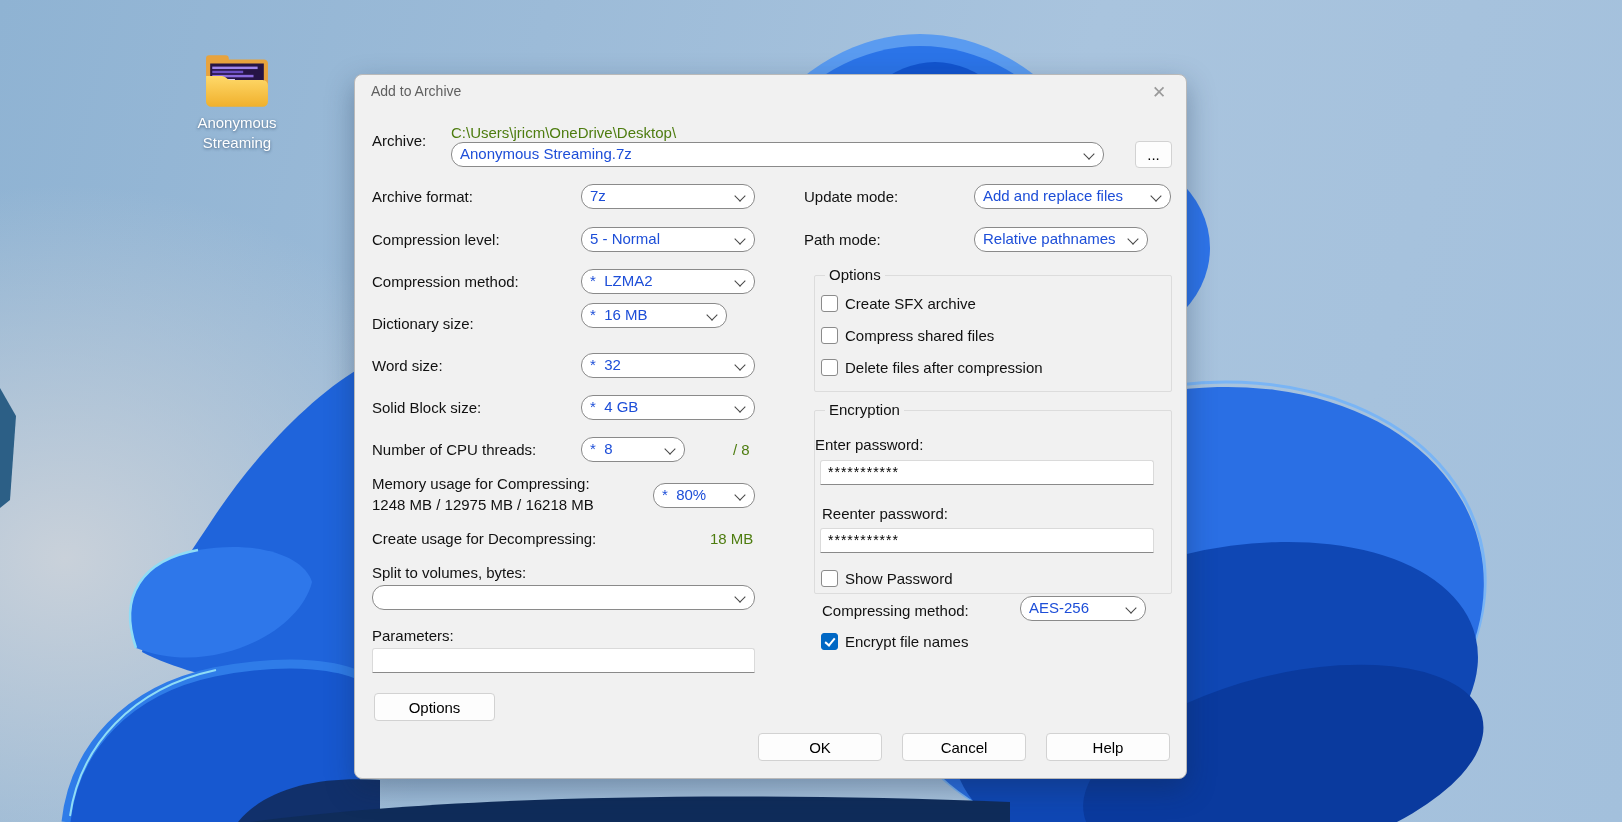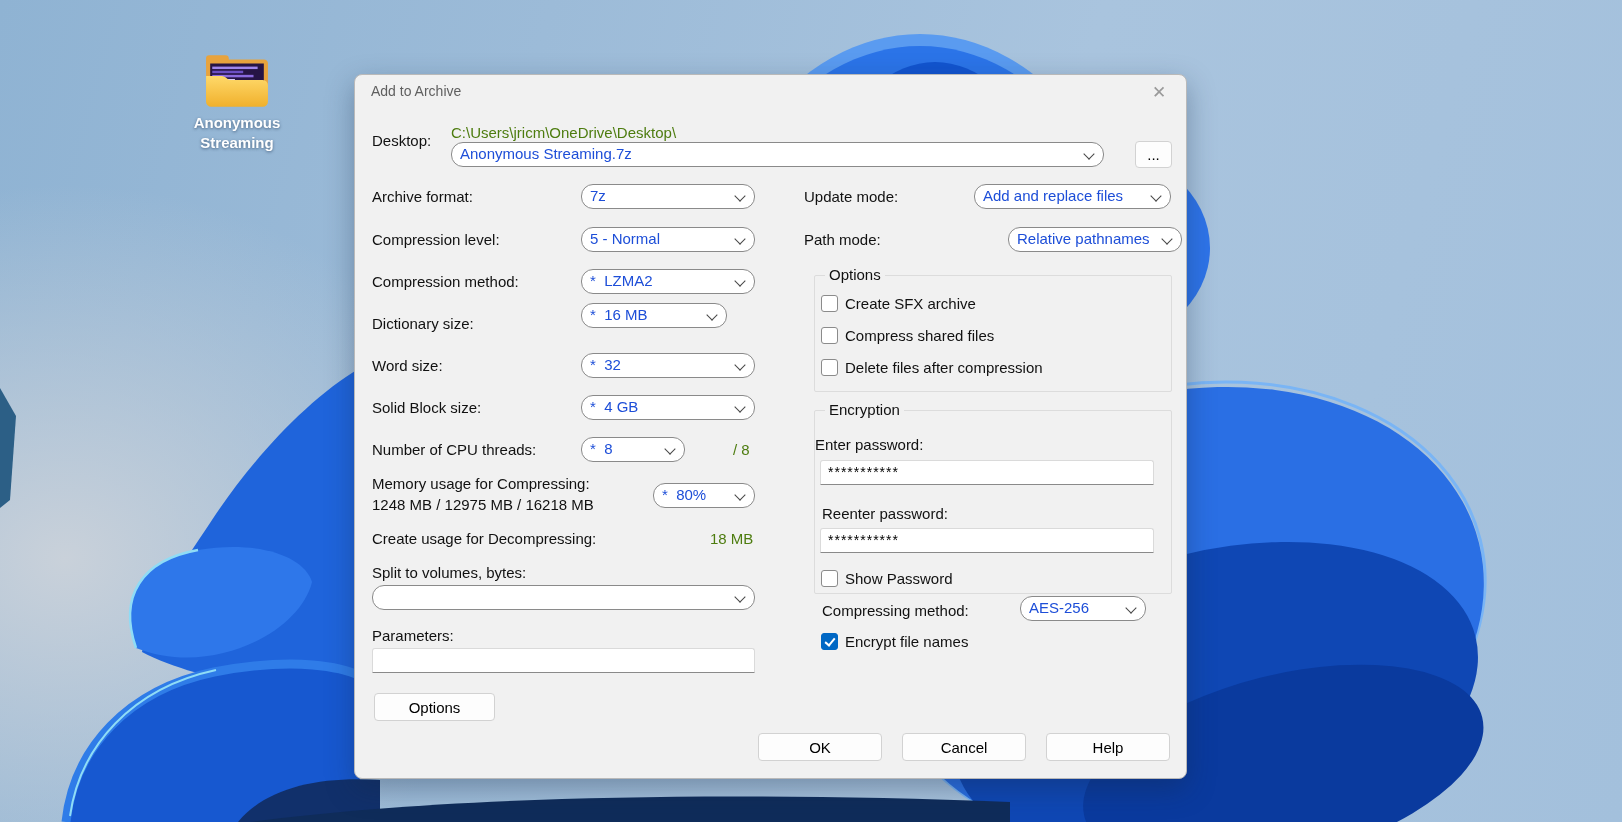--- a/index.html
+++ b/index.html
@@ -9,21 +9,21 @@
     background:
       radial-gradient(620px 520px at 4% 68%, #c9d1da 0%, rgba(201,209,218,0) 72%),
       linear-gradient(105deg,#8fb3d3 0%,#9cbbd8 30%,#a9c4de 60%,#a3c0dc 100%);
   }
   svg{display:block}
   .abs{position:absolute}
 
   
   .desk-icon{position:absolute;left:177px;top:53px;width:120px;text-align:center;cursor:default;}
   .desk-icon .lbl{margin-top:6px;color:#fff;font-size:15px;line-height:20px;
-    text-shadow:0 1px 3px rgba(25,45,75,.6);font-weight:bold;}
+    text-shadow:0 1px 3px rgba(25,45,75,.6);}
 
   
   .dialog{position:absolute;left:354px;top:74px;width:833px;height:705px;
     background:#f1f1f1;border:1px solid #b9b9b9;border-radius:8px;
     box-shadow:0 10px 28px rgba(20,40,70,.35);box-sizing:border-box;}
   .titlebar{position:absolute;left:0;top:0;right:0;height:32px;}
   .title{position:absolute;left:16px;top:8px;font-size:14px;color:#5f5f5f;}
   .close-btn{position:absolute;right:10px;top:3px;width:34px;height:28px;
     display:flex;align-items:center;justify-content:center;
     color:#9a9a9a;font-size:17px;border-radius:5px;cursor:default;}
@@ -117,21 +117,21 @@
   </div>
 </div>
 
 <div class="dialog">
 
   <div class="titlebar">
     <span class="title">Add to Archive</span>
     <span class="close-btn">✕</span>
   </div>
 
-  <span class="flabel" style="left:17px;top:57px">Desktop:</span>
+  <span class="flabel" style="left:17px;top:57px">Archive:</span>
   <span class="fvalue" style="left:96px;top:49px">C:\Users\jricm\OneDrive\Desktop\</span>
   <div class="combo" style="left:96px;top:67px;width:653px">
     <span>Anonymous Streaming.7z</span>
   </div>
   <div class="btn" style="left:780px;top:66px;width:37px;height:27px">...</div>
 
   <span class="flabel" style="left:17px;top:113px">Archive format:</span>
   <div class="combo" style="left:226px;top:109px;width:174px">
     <span>7z</span>
     </div>
@@ -187,21 +187,21 @@
     </div>
 
   <div class="btn" style="left:19px;top:618px;width:121px">Options</div>
 
   <span class="flabel" style="left:449px;top:113px">Update mode:</span>
   <div class="combo" style="left:619px;top:109px;width:197px">
     <span>Add and replace files</span>
     </div>
 
   <span class="flabel" style="left:449px;top:156px">Path mode:</span>
-  <div class="combo" style="left:653px;top:152px;width:174px">
+  <div class="combo" style="left:619px;top:152px;width:174px">
     <span>Relative pathnames</span>
     </div>
 
   <div class="grp" style="left:459px;top:200px;width:358px;height:117px">
     <span class="legend">Options</span>
   </div>
   <div class="cb" style="left:466px;top:220px">
     <span class="box"></span>
     <span class="lbl">Create SFX archive</span>
   </div>

